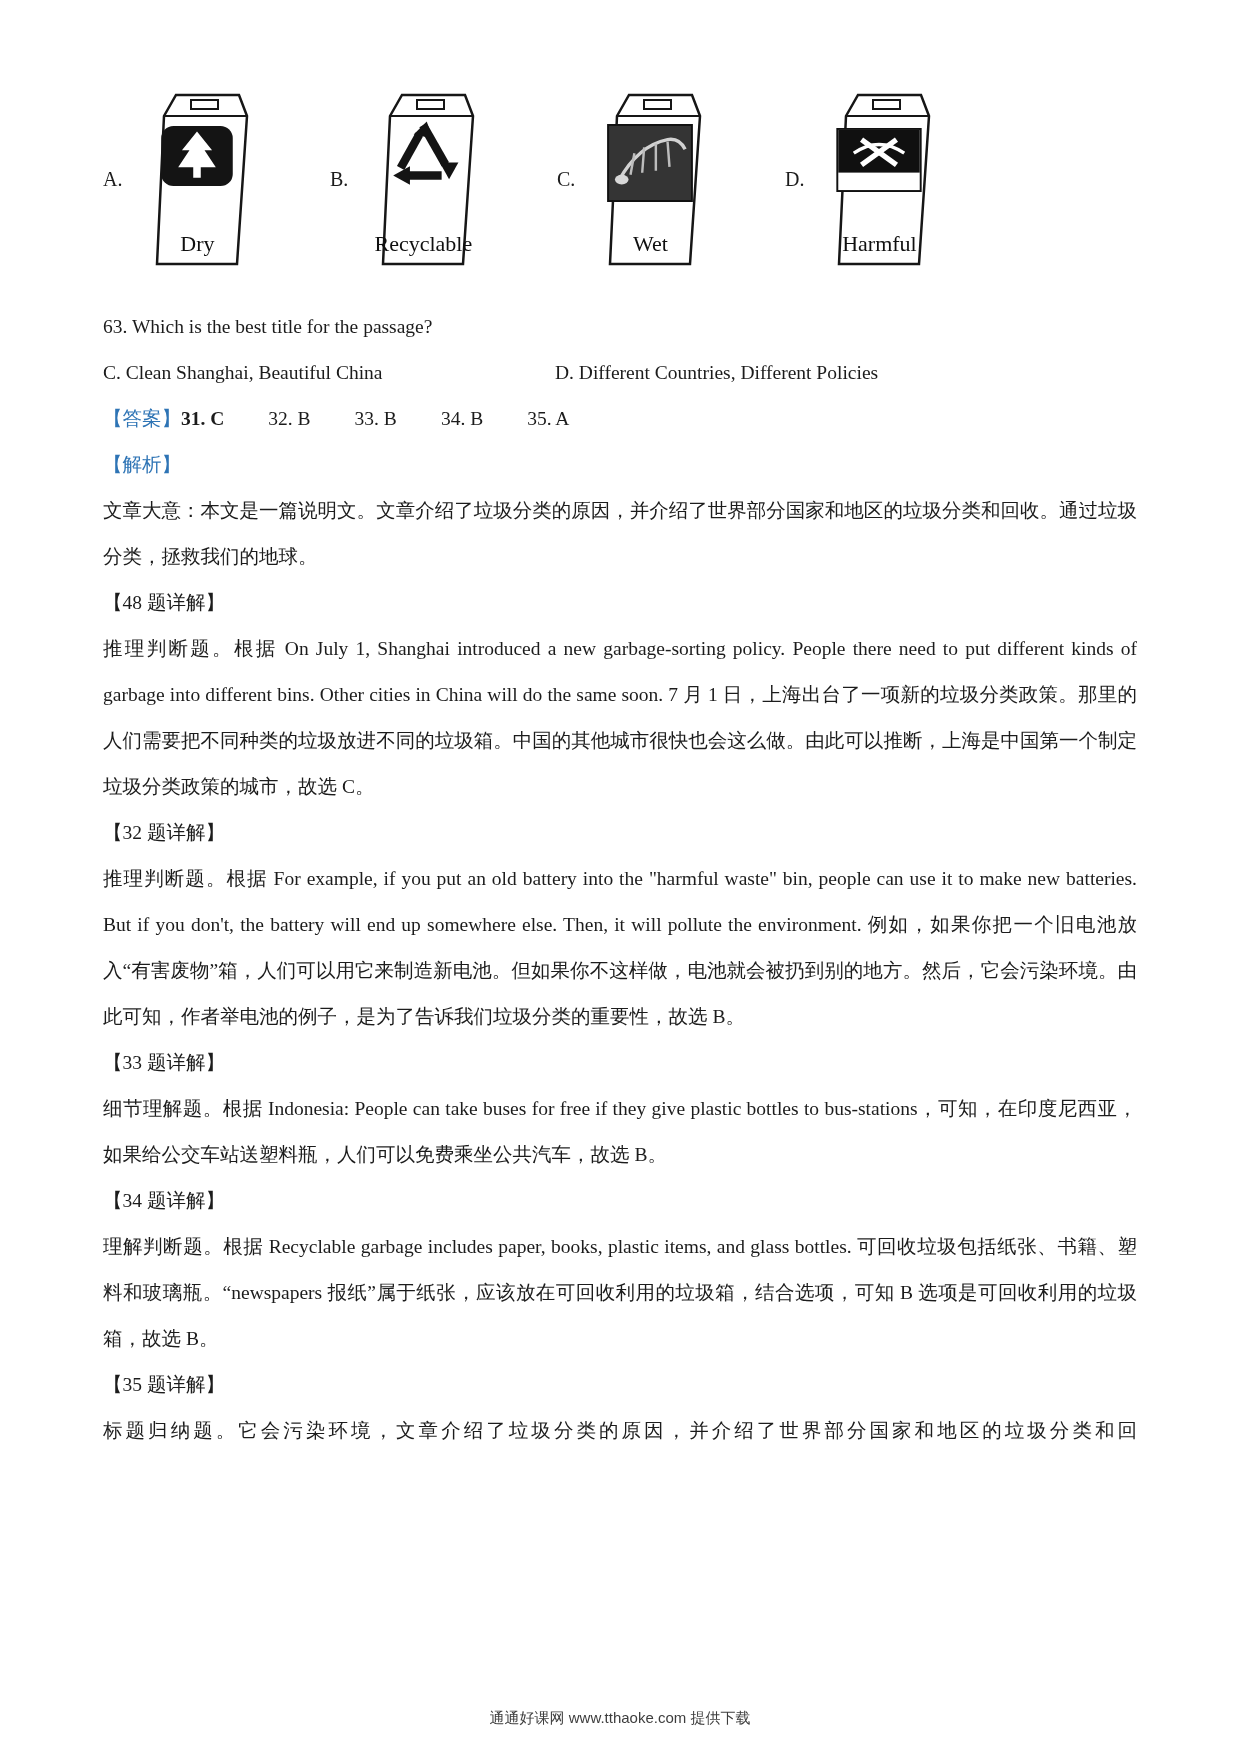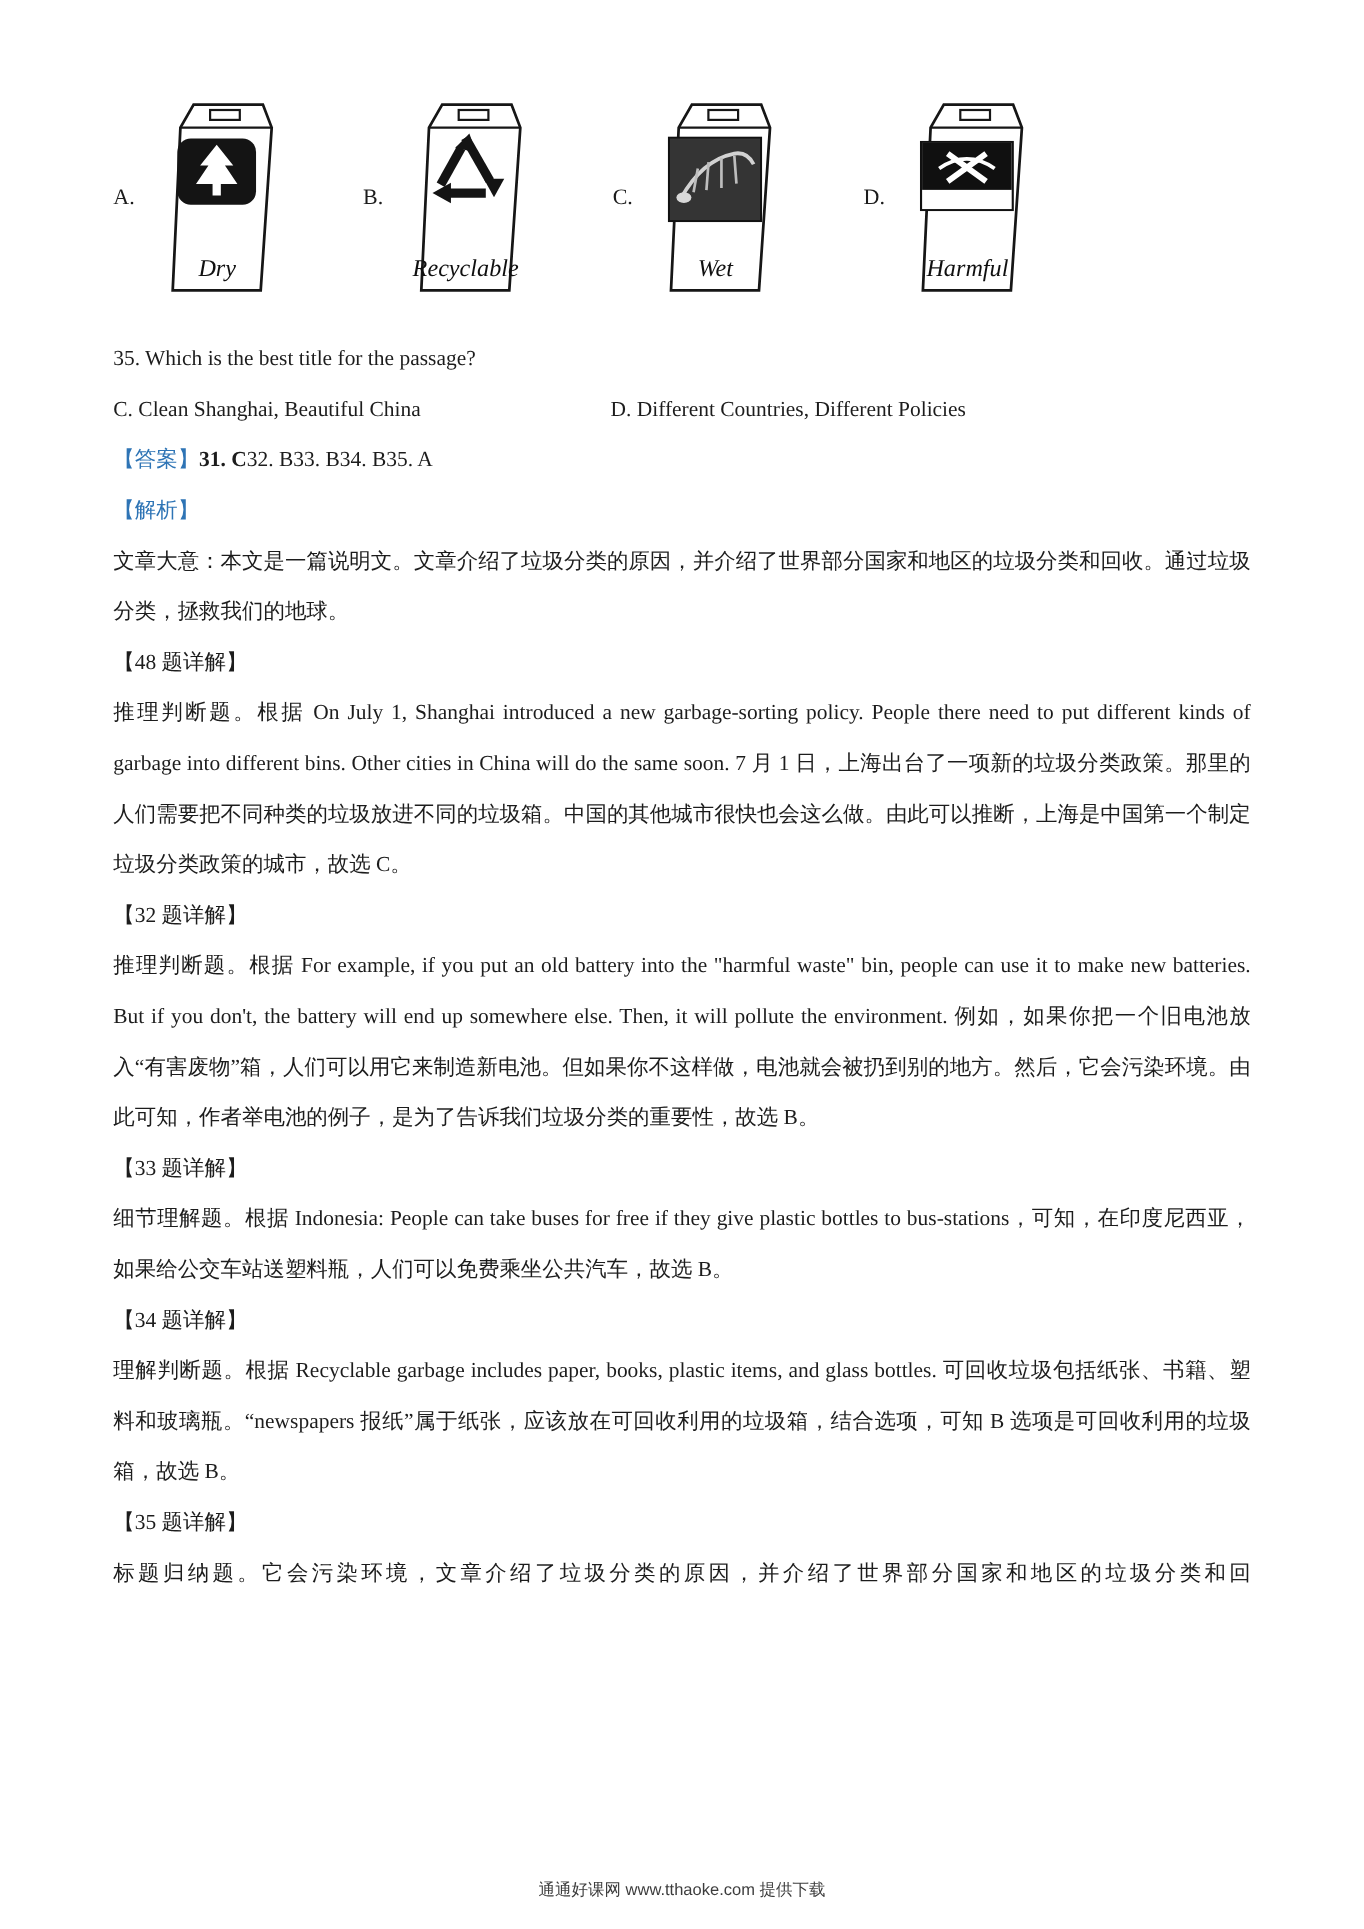--- a/index.html
+++ b/index.html
@@ -27,34 +27,33 @@
   .bin-outline { position:absolute; left:0; top:0; width:100%; height:100%; }
   .bin-icon { position:absolute; left:50%; transform:translateX(-50%); }
   .bin-icon.i-a { top:36px; }
   .bin-icon.i-b { top:26px; }
   .bin-icon.i-c { top:36px; }
   .bin-icon.i-d { top:40px; }
   .bin-label {
     position:absolute; left:2px; right:2px; bottom:11px;
     text-align:center; font-size:22px; color:#101010;
     white-space:nowrap;
-    font-style:italic;
   }
 
   
   .para {
     font-size:19.5px;
     line-height:46px;
     text-align:justify;
     color:#1c1c1c;
   }
   .para.last-cut { text-align-last:justify; }
   .opt-grid { display:grid; grid-template-columns:452px 1fr; }
   .answers-line { display:flex; align-items:baseline; font-size:19.5px; line-height:46px; }
-  .ans-item + .ans-item { }
+  .ans-item + .ans-item { margin-left:44px; }
   .blue { color:#2E74B5; }
 
   .footer {
     position:absolute; left:0; right:0; bottom:26px;
     text-align:center;
     font-family:"Liberation Sans","DejaVu Sans",sans-serif;
     font-size:15px; color:#3d3d3d;
   }
 </style>
 </head>
@@ -141,21 +140,21 @@
               <rect x="2" y="2" width="84" height="44" fill="#101010"></rect>
               <path d="M26,12 L62,38 M62,12 L26,38" stroke="#ffffff" stroke-width="5.5" fill="none"></path>
               <path d="M18,26 Q44,8 70,26" stroke="#ffffff" stroke-width="3.5" fill="none"></path>
             </svg>
           </div>
           <div class="bin-label">Harmful</div>
         </div>
       </div>
     </div>
 
-    <div class="para" style="margin-top:14px;">35. Which is the best title for the passage?</div>
+    <div class="para" style="margin-top:14px;">63. Which is the best title for the passage?</div>
 
     <div class="opt-grid">
       <div class="para">C. Clean Shanghai, Beautiful China</div>
       <div class="para">D. Different Countries, Different Policies</div>
     </div>
 
     <div class="answers-line">
       <span class="blue">【答案】</span>
       <span class="ans-item" style="margin-left:0;font-weight:bold;">31. C</span>
       <span class="ans-item">32. B</span>

